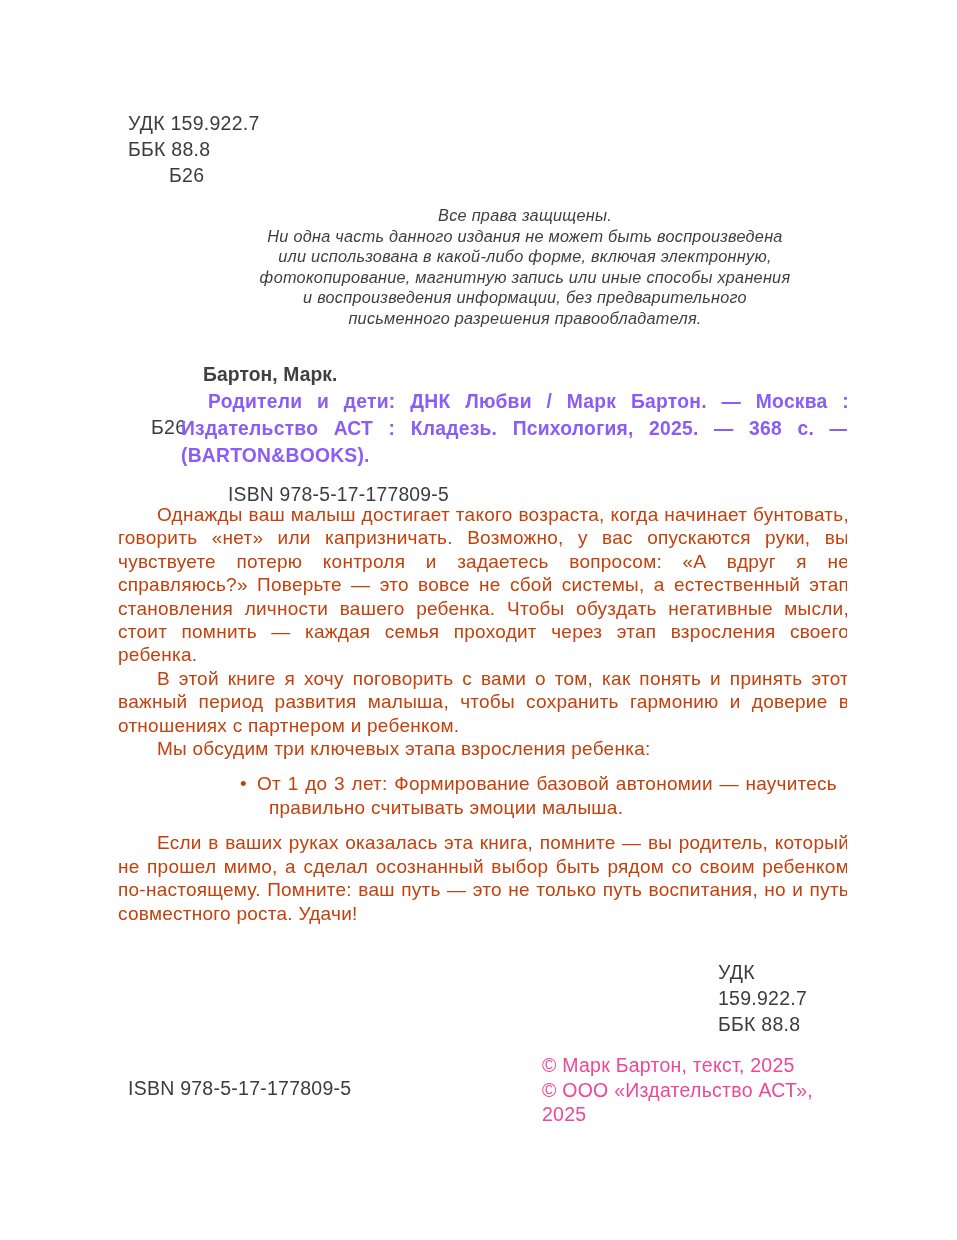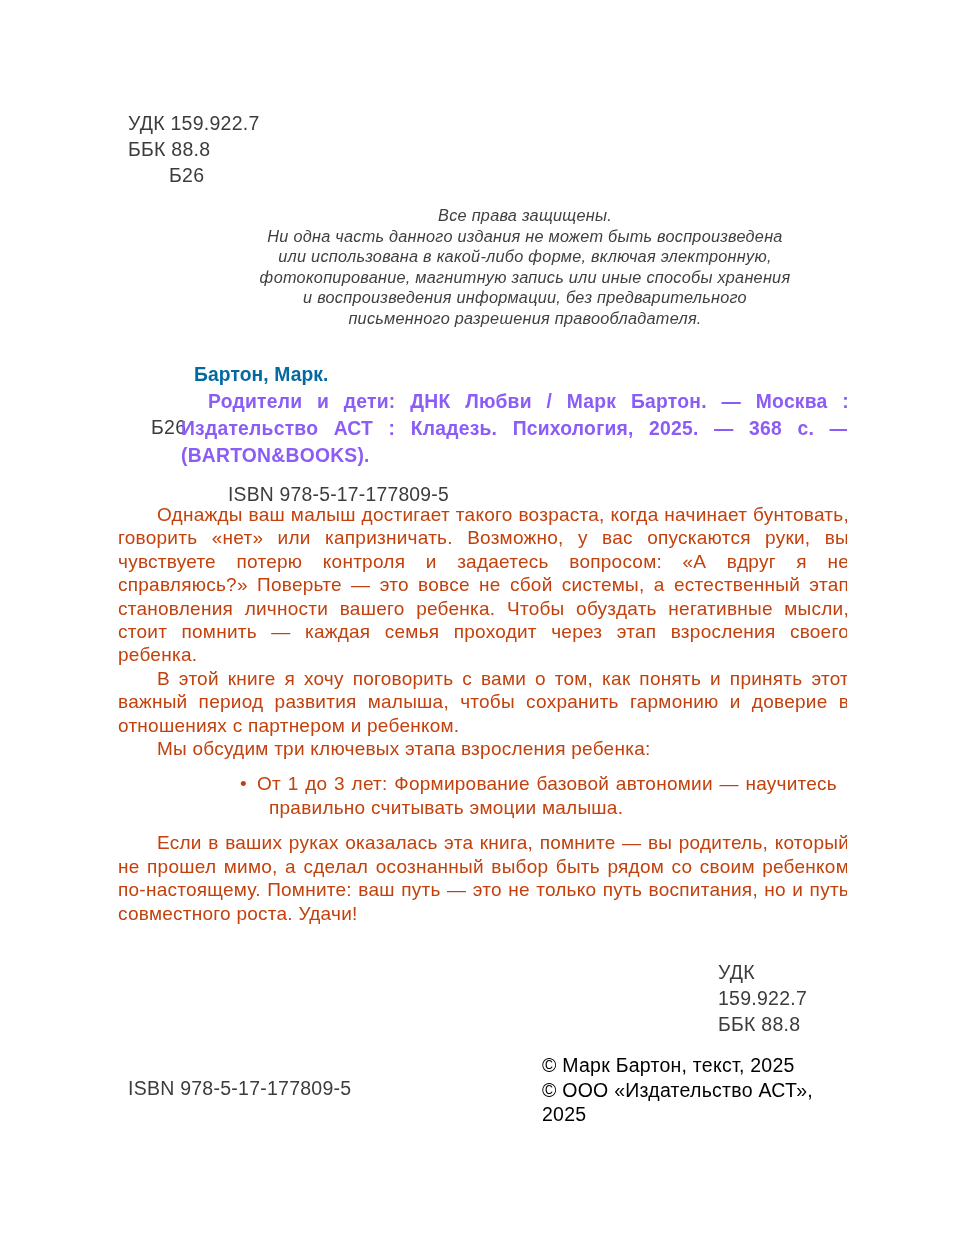--- a/index.html
+++ b/index.html
@@ -57,23 +57,23 @@
   .card {
     position: absolute;
     left: 181px;
     top: 361px;
     width: 668px;
     font-size: 19.3px;
     line-height: 27px;
   }
   .card-heading {
     font-weight: bold;
-    color: #0369a1;
+    color: #404040;
     letter-spacing: 0.1px;
-    margin-left: 13px;
+    margin-left: 22px;
   }
   .card-record {
     text-indent: 27px;
     text-align: justify;
     color: #8b5cf6;
     font-weight: bold;
   }
   .card-isbn {
     margin-top: 12px;
     margin-left: 47px;
@@ -132,21 +132,21 @@
     top: 1077px;
     font-size: 19.5px;
     color: #3c3c3c;
   }
   .copyrights {
     position: absolute;
     left: 542px;
     top: 1053px;
     font-size: 19.5px;
     line-height: 24.5px;
-    color: #000000;
+    color: #ec4899;
   }
 </style>
 </head>
 <body>
 
 <div class="page">
 
   <div class="top-codes">
     <div>УДК 159.922.7</div>
     <div>ББК 88.8</div>

